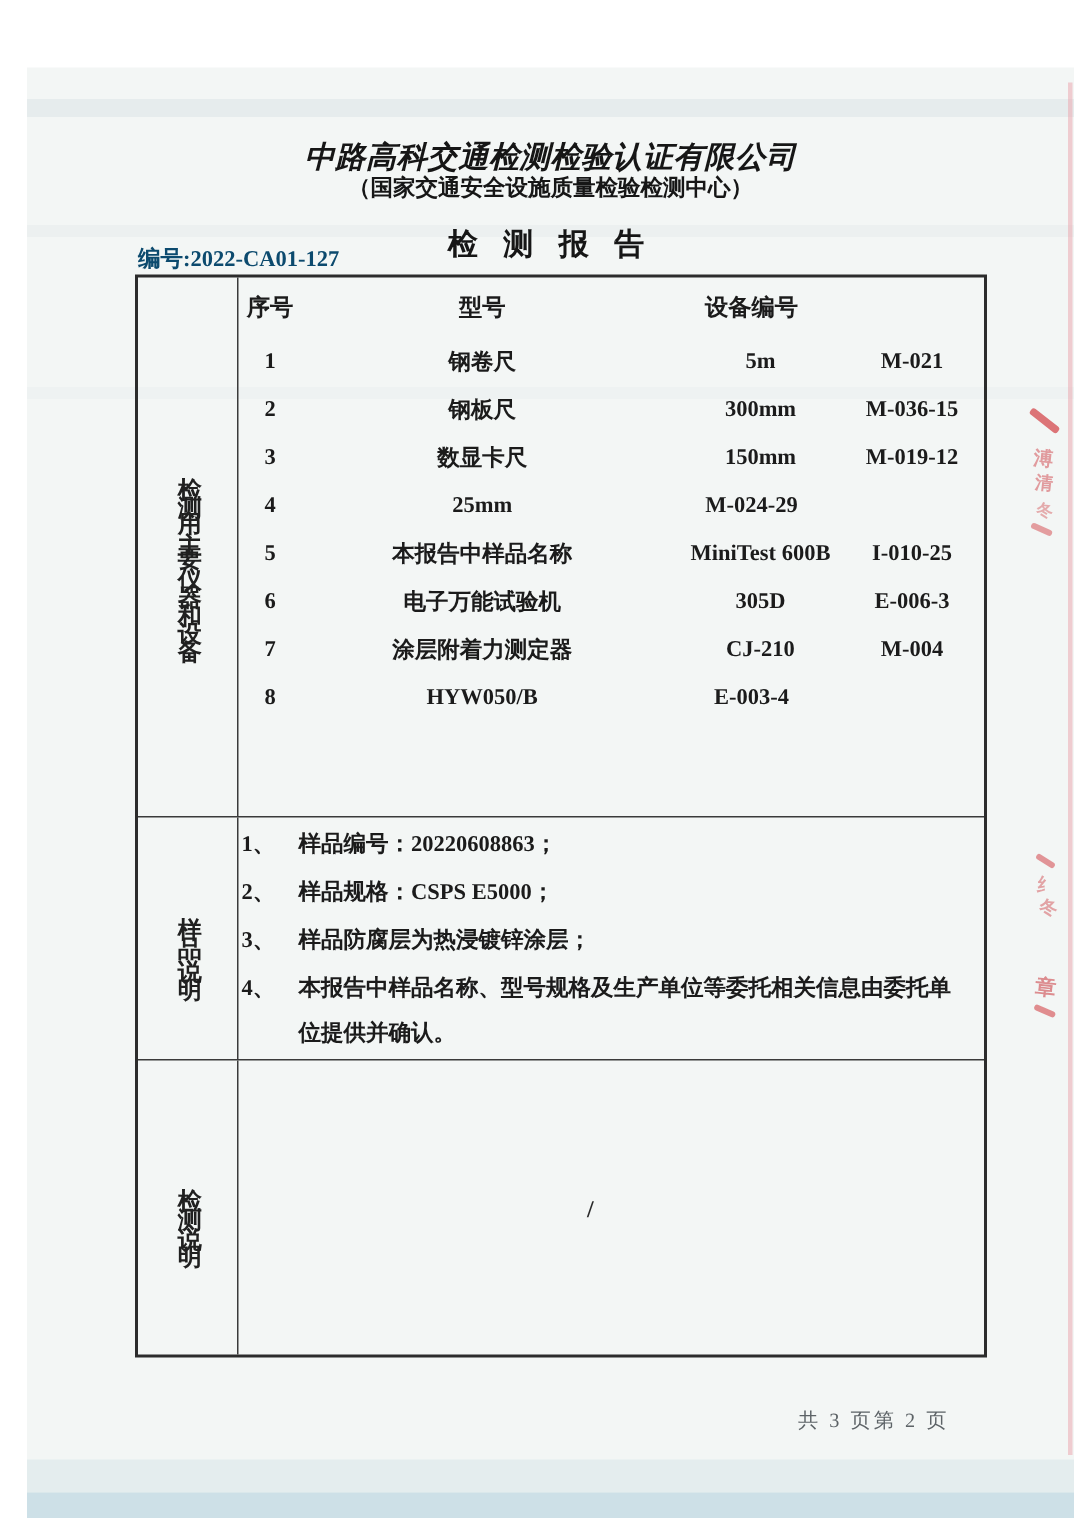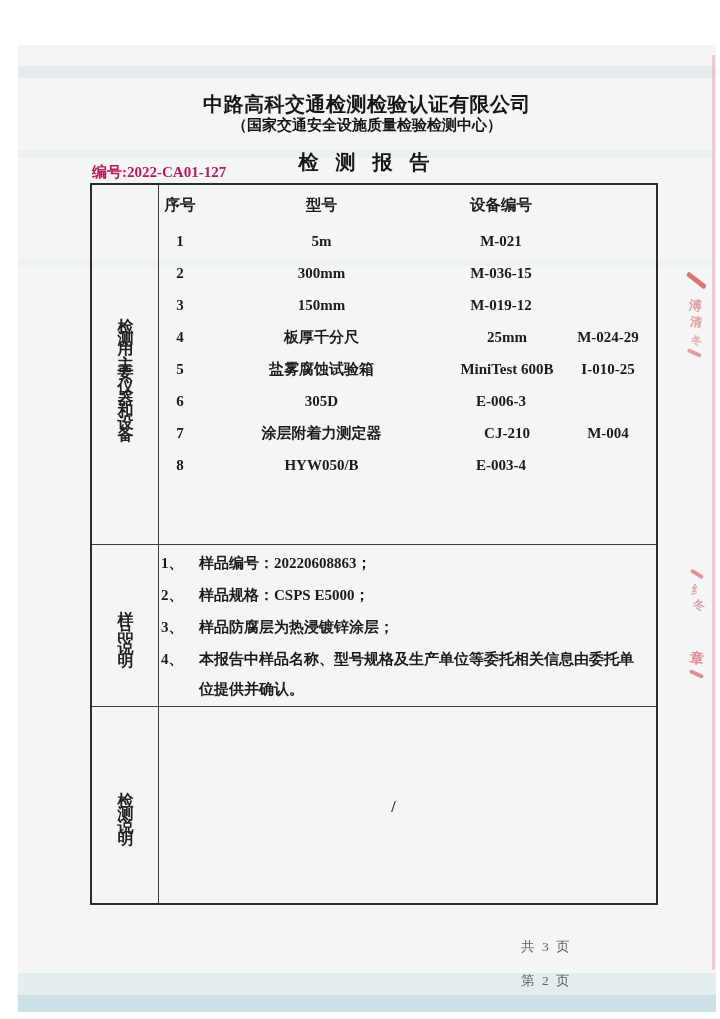--- a/index.html
+++ b/index.html
@@ -20,26 +20,26 @@
 
   
   .pink-edge-line {
     position: absolute; left: 694px; top: 10px; width: 3px; height: 915px;
     background: rgba(235,170,176,0.55);
   }
 
   
   .doc-header { position: absolute; left: 0; top: 0; width: 100%; }
   .h-line { position: absolute; left: 0; width: 100%; text-align: center; font-weight: bold; color: #161616; }
-  .h-company { top: 46px; font-size: 20px; letter-spacing: 0.5px; }
+  .h-company { top: 46px; font-size: 20px; letter-spacing: 0.5px; font-style: italic; }
   .h-center  { top: 71px; font-size: 15px; }
   .h-title   { top: 104px; font-size: 20px; letter-spacing: 6px; }
   .h-report-no {
     position: absolute; left: 74px; top: 118px;
-    font-size: 15px; font-weight: bold; color: #be185d;
+    font-size: 15px; font-weight: bold; color: #0c4a6e;
   }
 
   
   .report-table {
     position: absolute; left: 72px; top: 138px; width: 568px; height: 722px;
     border: 2px solid #2c2c2c;
     display: flex; flex-direction: column;
     background: transparent;
   }
   .tbl-section { display: flex; flex-direction: row; }
@@ -83,23 +83,23 @@
     flex: 1; font-weight: bold; font-size: 15px; line-height: 30px;
     color: #1b1b1b; word-break: break-all;
   }
 
   
   .test-content { flex: 1; display: flex; align-items: center; justify-content: center; }
   .slash-mark { font-size: 16px; font-weight: bold; color: #2a2a2a; transform: translate(-14px, 2px); }
 
   
   .page-footer {
-    position: absolute; left: 503px; top: 893px;
+    position: absolute; left: 514px; top: 893px;
     font-size: 13.5px; color: #5d6367; letter-spacing: 2px;
-    display: flex; gap: 16px; font-weight: normal; flex-direction: column;
+    display: flex; gap: 0; font-weight: normal;
   }
 
   
   .seal-group { position: absolute; pointer-events: none; }
   .seal-stroke { position: absolute; border-radius: 2px; }
   .sg1-stroke1 { left: 667px; top: 233px; width: 23px; height: 4.5px; transform: rotate(38deg); background: rgba(214,84,88,0.8); }
   .sg1-stroke2 { left: 669px; top: 306px; width: 15px; height: 3.5px; transform: rotate(24deg); background: rgba(214,84,88,0.55); }
   .sg2-stroke1 { left: 672px; top: 527px; width: 14px; height: 4px; transform: rotate(32deg); background: rgba(214,84,88,0.6); }
   .sg2-stroke2 { left: 671px; top: 627px; width: 15px; height: 4px; transform: rotate(24deg); background: rgba(214,84,88,0.65); }
   .seal-char {
@@ -139,47 +139,50 @@
         <span class="stub-text">检测用主要仪器和设备</span>
       </div>
       <div class="sec-content">
         <div class="eq-row eq-header">
           <div class="eq-cell">序号</div>
           <div class="eq-cell">型号</div>
           <div class="eq-cell c-equipno">设备编号</div>
         </div>
         <div class="eq-row">
           <div class="eq-cell">1</div>
+          <div class="eq-cell">钢卷尺</div>
           <div class="eq-cell">5m</div>
           <div class="eq-cell c-equipno">M-021</div>
         </div>
         <div class="eq-row">
           <div class="eq-cell">2</div>
+          <div class="eq-cell">钢板尺</div>
           <div class="eq-cell">300mm</div>
           <div class="eq-cell c-equipno">M-036-15</div>
         </div>
         <div class="eq-row">
           <div class="eq-cell">3</div>
+          <div class="eq-cell">数显卡尺</div>
           <div class="eq-cell">150mm</div>
           <div class="eq-cell c-equipno">M-019-12</div>
         </div>
         <div class="eq-row">
           <div class="eq-cell">4</div>
-          <div class="eq-cell">板厚千分尺</div>
           <div class="eq-cell">25mm</div>
           <div class="eq-cell c-equipno">M-024-29</div>
         </div>
         <div class="eq-row">
           <div class="eq-cell">5</div>
-          <div class="eq-cell">盐雾腐蚀试验箱</div>
+          <div class="eq-cell">本报告中样品名称</div>
           <div class="eq-cell">MiniTest 600B</div>
           <div class="eq-cell c-equipno">I-010-25</div>
         </div>
         <div class="eq-row">
           <div class="eq-cell">6</div>
+          <div class="eq-cell">电子万能试验机</div>
           <div class="eq-cell">305D</div>
           <div class="eq-cell c-equipno">E-006-3</div>
         </div>
         <div class="eq-row">
           <div class="eq-cell">7</div>
           <div class="eq-cell">涂层附着力测定器</div>
           <div class="eq-cell">CJ-210</div>
           <div class="eq-cell c-equipno">M-004</div>
         </div>
         <div class="eq-row">

